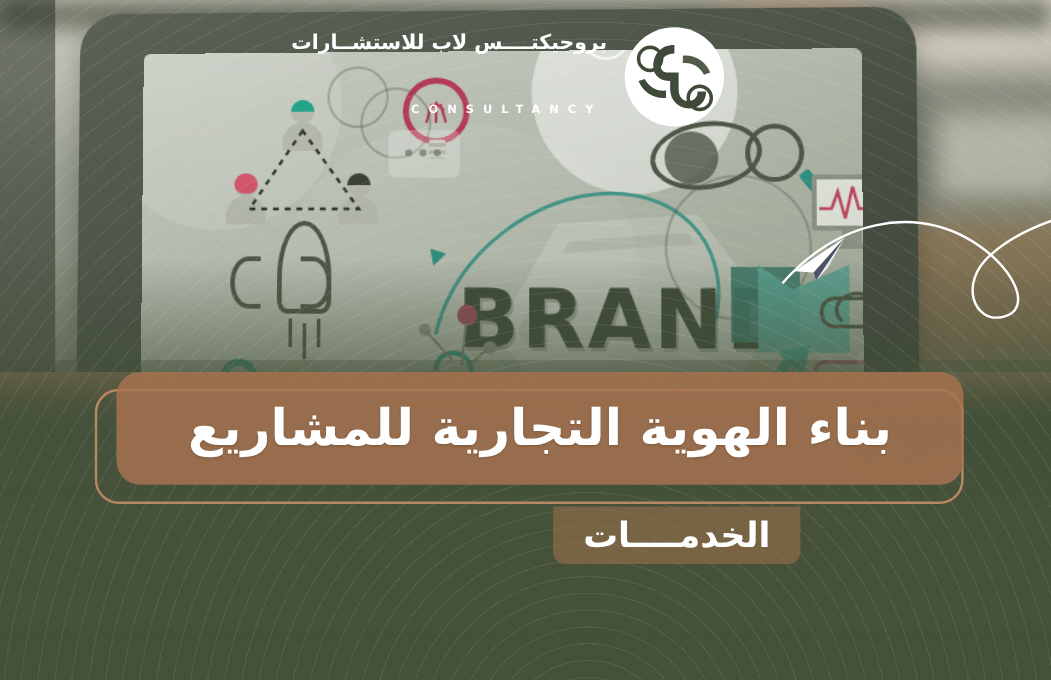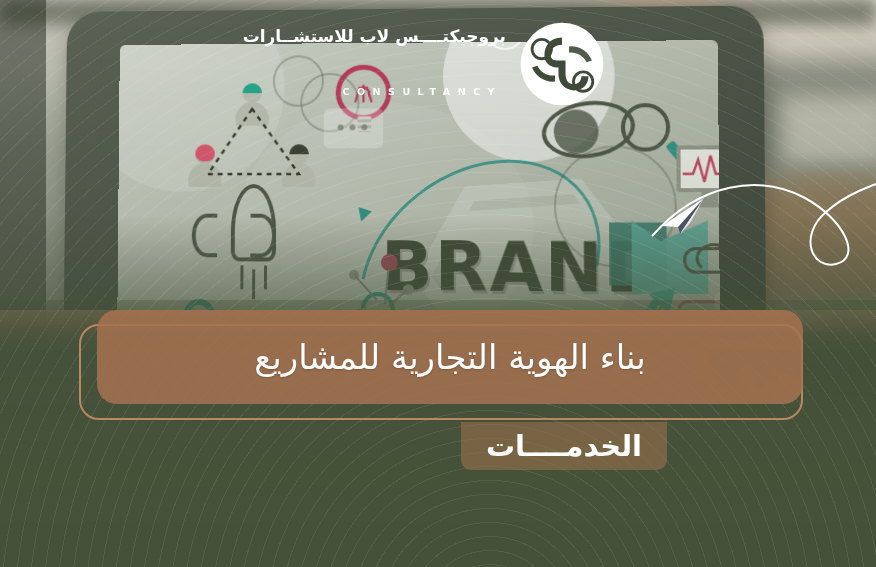--- a/index.html
+++ b/index.html
@@ -151,21 +151,21 @@
   
   .swoosh{position:absolute;left:640px;top:140px;width:250px;height:130px;pointer-events:none;}
   .plane{position:absolute;left:660px;top:196px;width:46px;height:40px;}
 
   
   .banner-outline{position:absolute;left:79px;top:324px;width:724px;height:96px;
     border:2.5px solid #c08a64;border-radius:20px;opacity:.95;}
   .banner-fill{position:absolute;left:97px;top:310px;width:706px;height:94px;
     border-radius:20px;background:rgba(166,114,80,.85);
     display:flex;align-items:center;justify-content:center;}
-  .banner-title{color:#ffffff;font-size:34px;font-weight:400;direction:rtl;
+  .banner-title{color:#ffffff;font-size:42px;font-weight:700;direction:rtl;
     letter-spacing:0px;white-space:nowrap;line-height:1;
     text-shadow:0 1px 2px rgba(60,30,10,.25);}
 
   .subtitle-box{position:absolute;left:461px;top:422px;width:206px;height:48px;
     border-radius:0 0 10px 10px;background:rgba(150,112,74,.62);
     display:flex;align-items:center;justify-content:center;}
   .subtitle-text{color:#fff;font-size:29px;font-weight:600;direction:rtl;white-space:nowrap;line-height:1;}
 </style>
 </head>
 <body>

